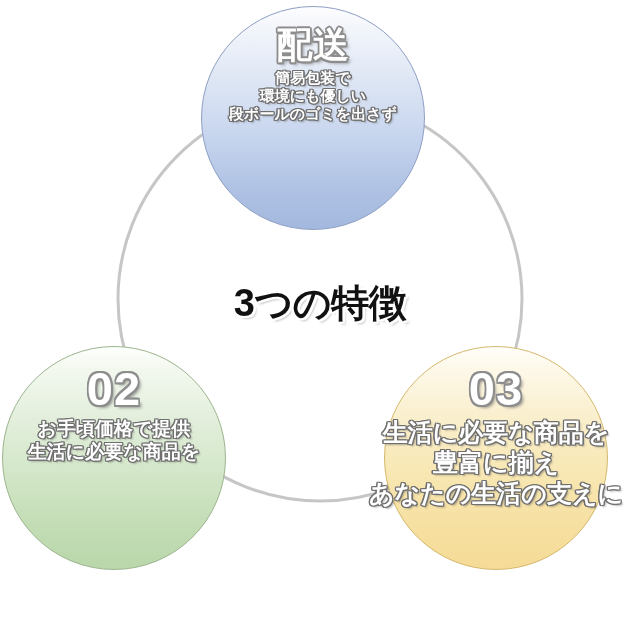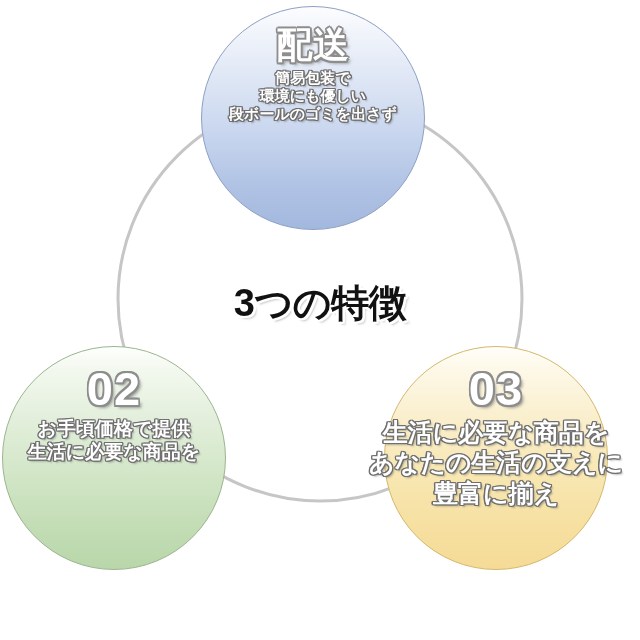--- a/index.html
+++ b/index.html
@@ -227,22 +227,22 @@
     <div class="body-lines">
       <span class="ln">お手頃価格で提供</span>
       <span class="ln">生活に必要な商品を</span>
     </div>
   </div>
 
   <div class="node node-03">
     <div class="num">03</div>
     <div class="body-lines">
       <span class="ln">生活に必要な商品を</span>
+      <span class="ln">豊富に揃え</span>
       <span class="ln">あなたの生活の支えに</span>
-      <span class="ln">豊富に揃え</span>
     </div>
   </div>
 
   <div class="center-title">
     <span class="t2">3つの特徴</span>
   </div>
 
 </div>
 
 </body></html>

